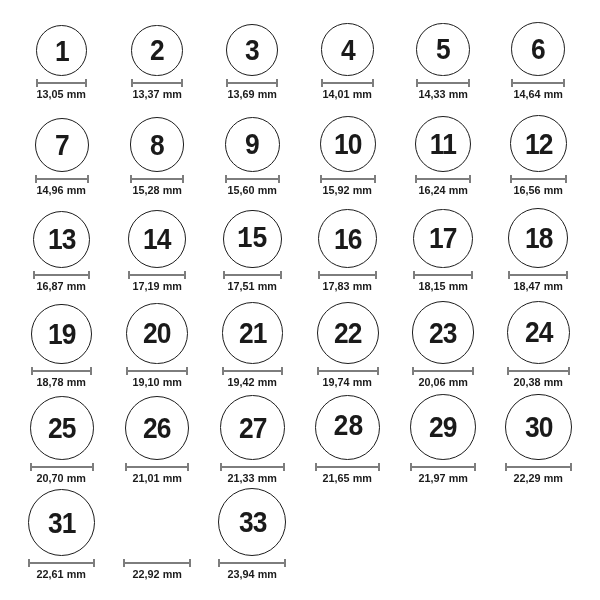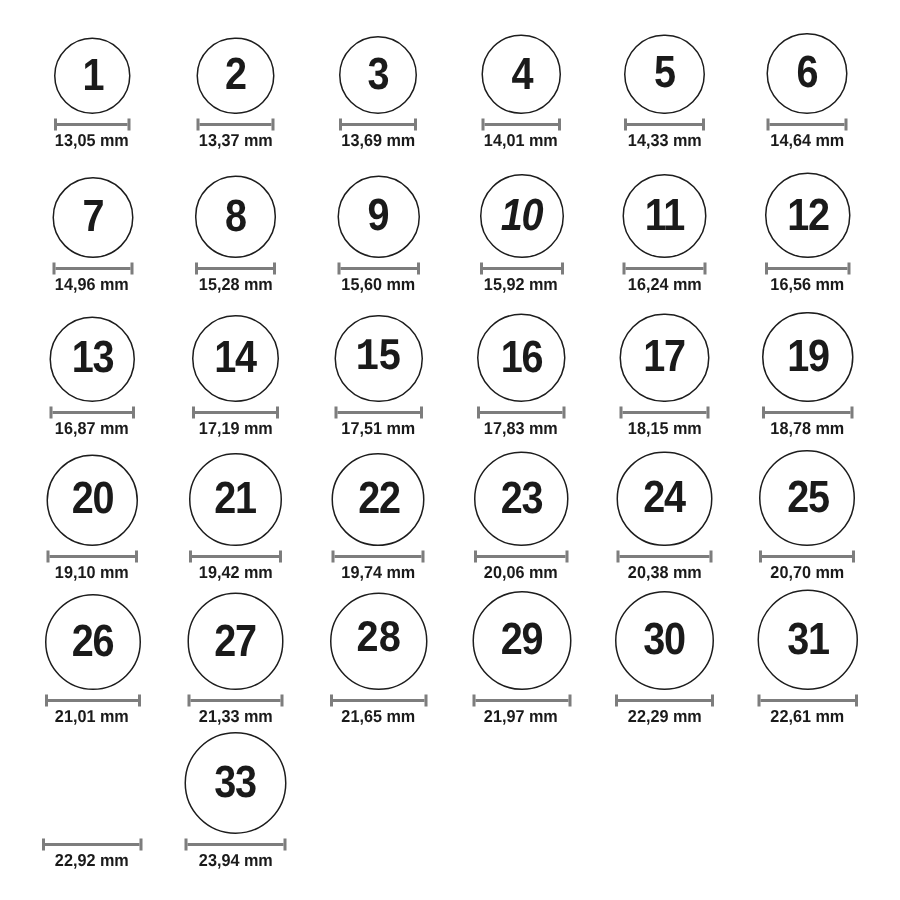--- a/index.html
+++ b/index.html
@@ -157,21 +157,21 @@
     <div class="cell">
     <div class="circle" style="width: 55.2px; height: 55.2px;">
       <span class="num">9</span>
     </div>
     <div class="measure" style="width: 55.2px;">
       <div class="bar"></div>
     </div>
     <div class="label">15,60 mm</div>
   </div>
     <div class="cell">
-    <div class="circle" style="width: 55.8px; height: 55.8px; font-style: italic;">
+    <div class="circle" style="width: 55.8px; height: 55.8px;">
       <span class="num">10</span>
     </div>
     <div class="measure" style="width: 55.8px;">
       <div class="bar"></div>
     </div>
     <div class="label">15,92 mm</div>
   </div>
     <div class="cell">
     <div class="circle" style="width: 56.3px; height: 56.3px;">
       <span class="num">11</span>
@@ -227,20 +227,29 @@
     <div class="label">17,83 mm</div>
   </div>
     <div class="cell">
     <div class="circle" style="width: 59.5px; height: 59.5px;">
       <span class="num">17</span>
     </div>
     <div class="measure" style="width: 59.5px;">
       <div class="bar"></div>
     </div>
     <div class="label">18,15 mm</div>
+  </div>
+    <div class="cell">
+    <div class="circle" style="width: 60px; height: 60px;">
+      <span class="num">18</span>
+    </div>
+    <div class="measure" style="width: 60px;">
+      <div class="bar"></div>
+    </div>
+    <div class="label">18,47 mm</div>
   </div>
     <div class="cell">
     <div class="circle" style="width: 60.5px; height: 60.5px;">
       <span class="num">19</span>
     </div>
     <div class="measure" style="width: 60.5px;">
       <div class="bar"></div>
     </div>
     <div class="label">18,78 mm</div>
   </div>

